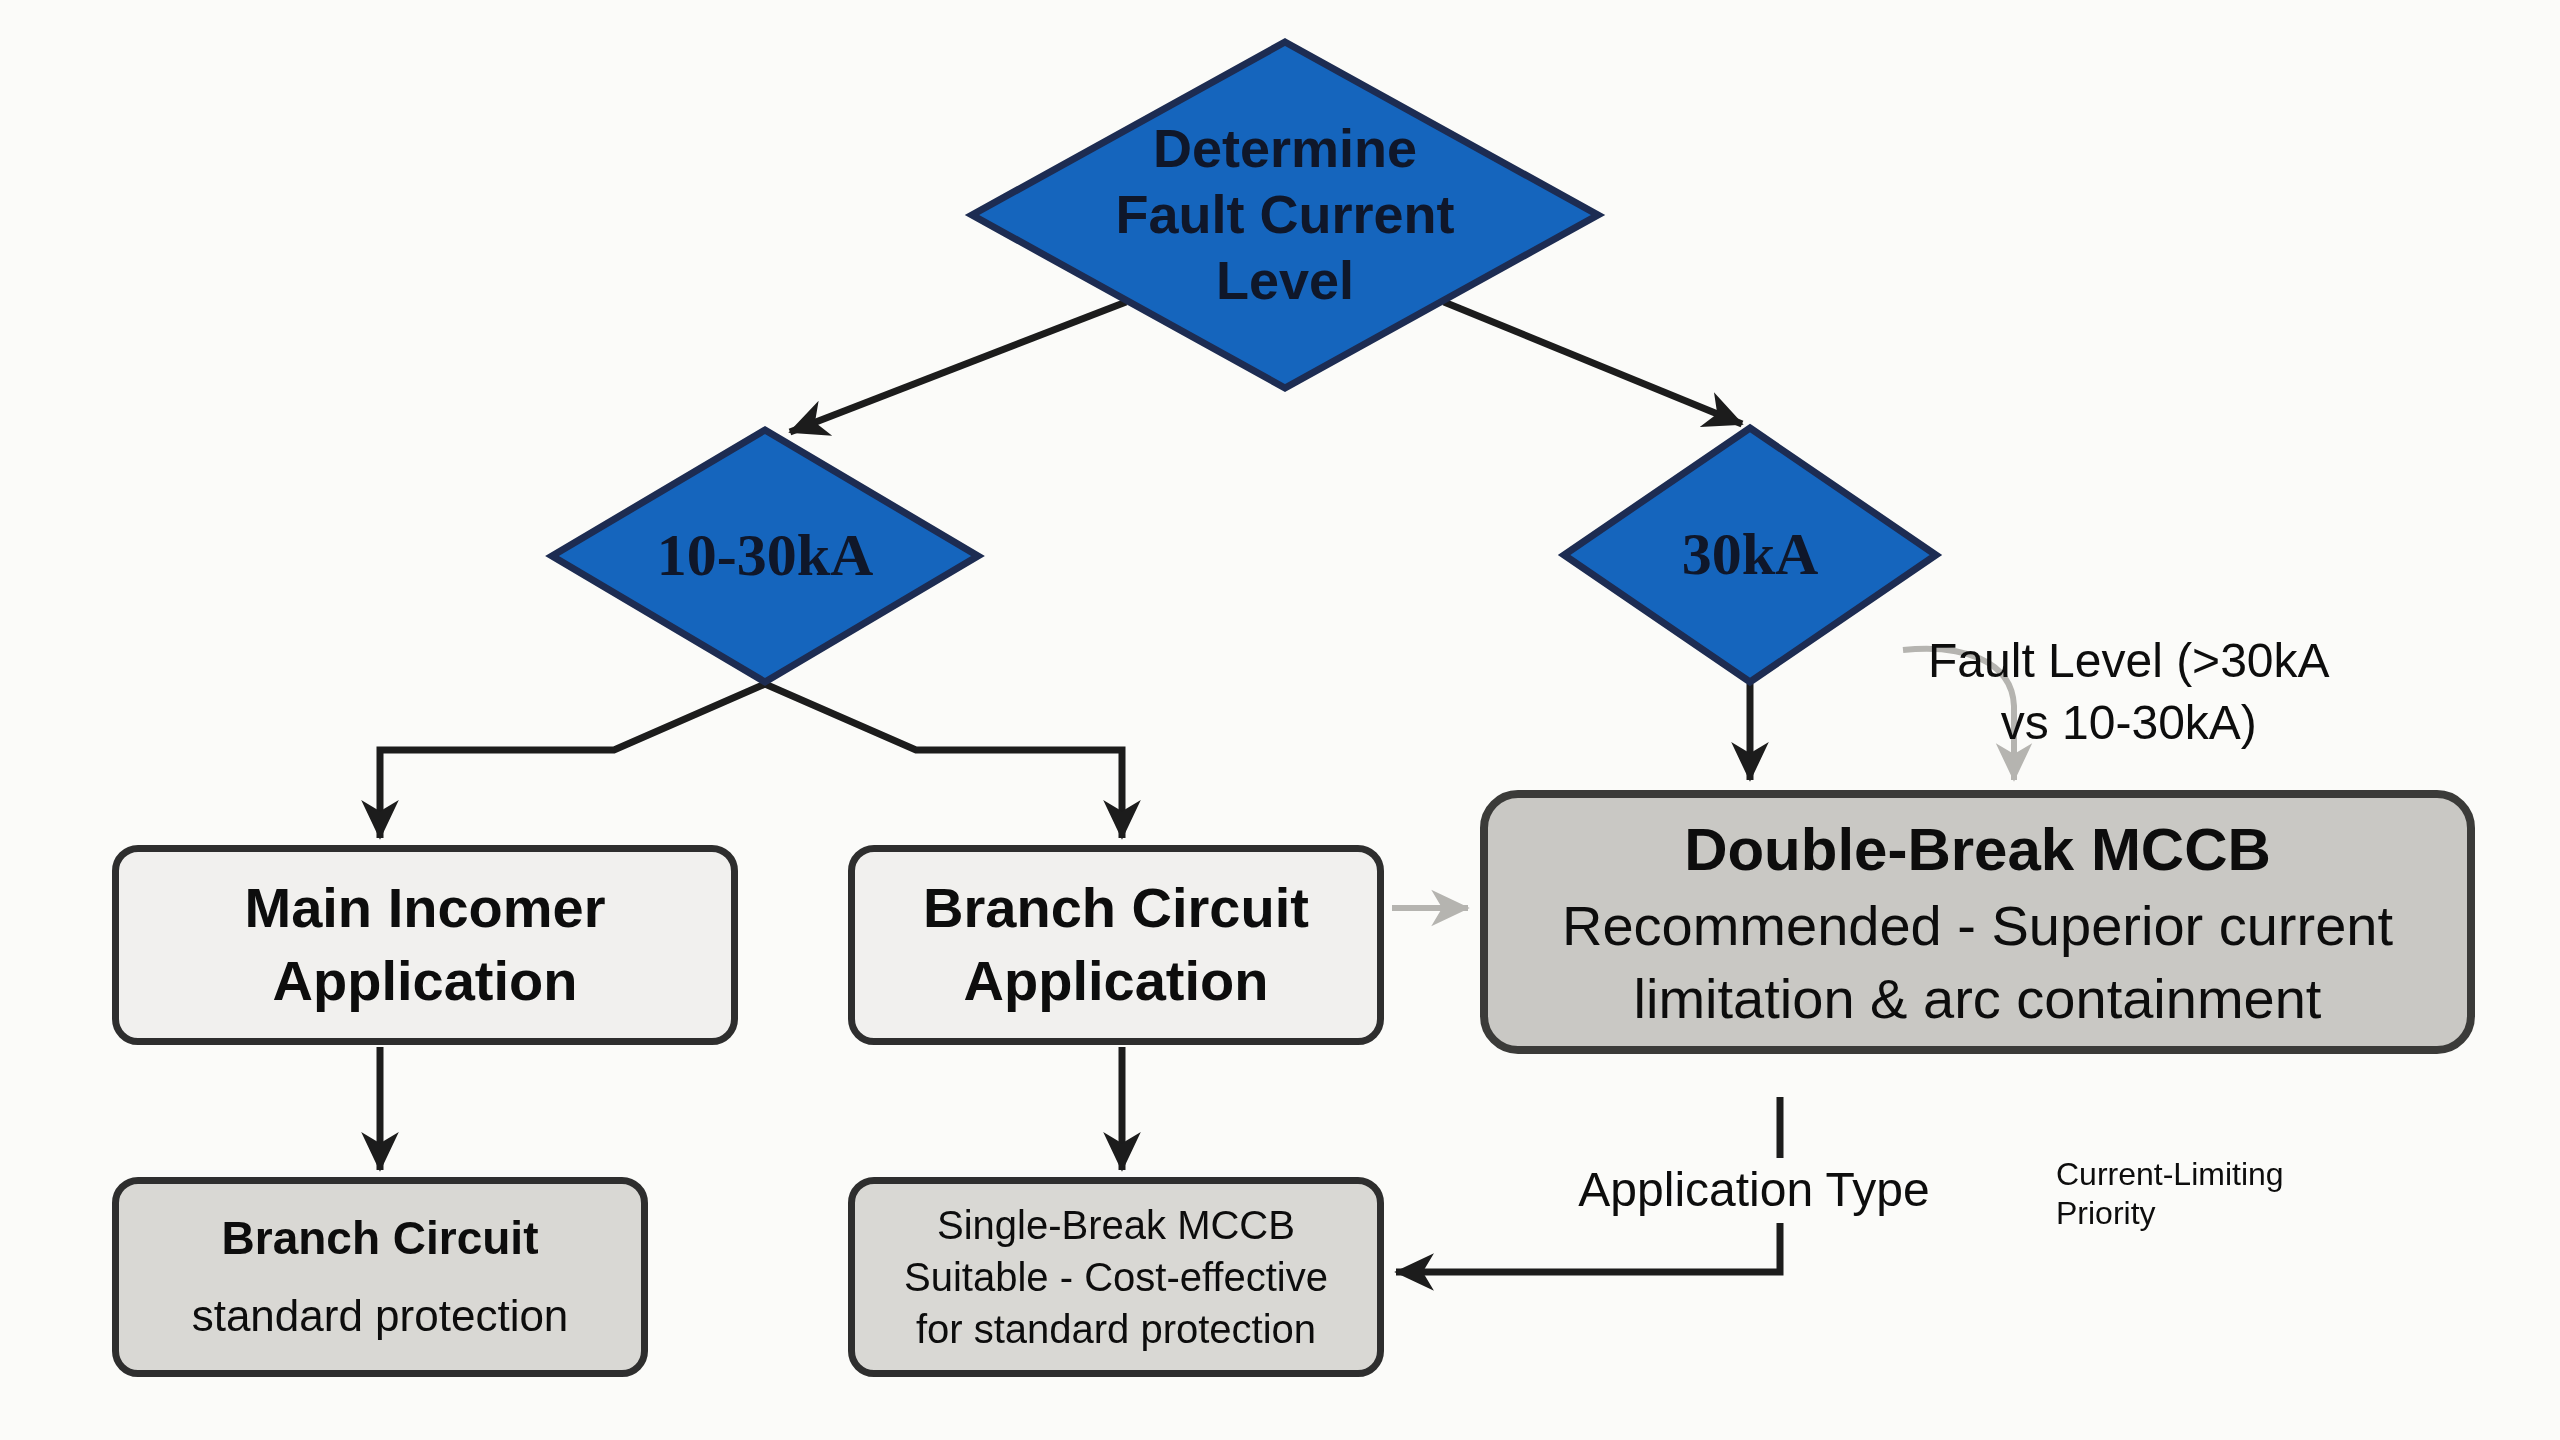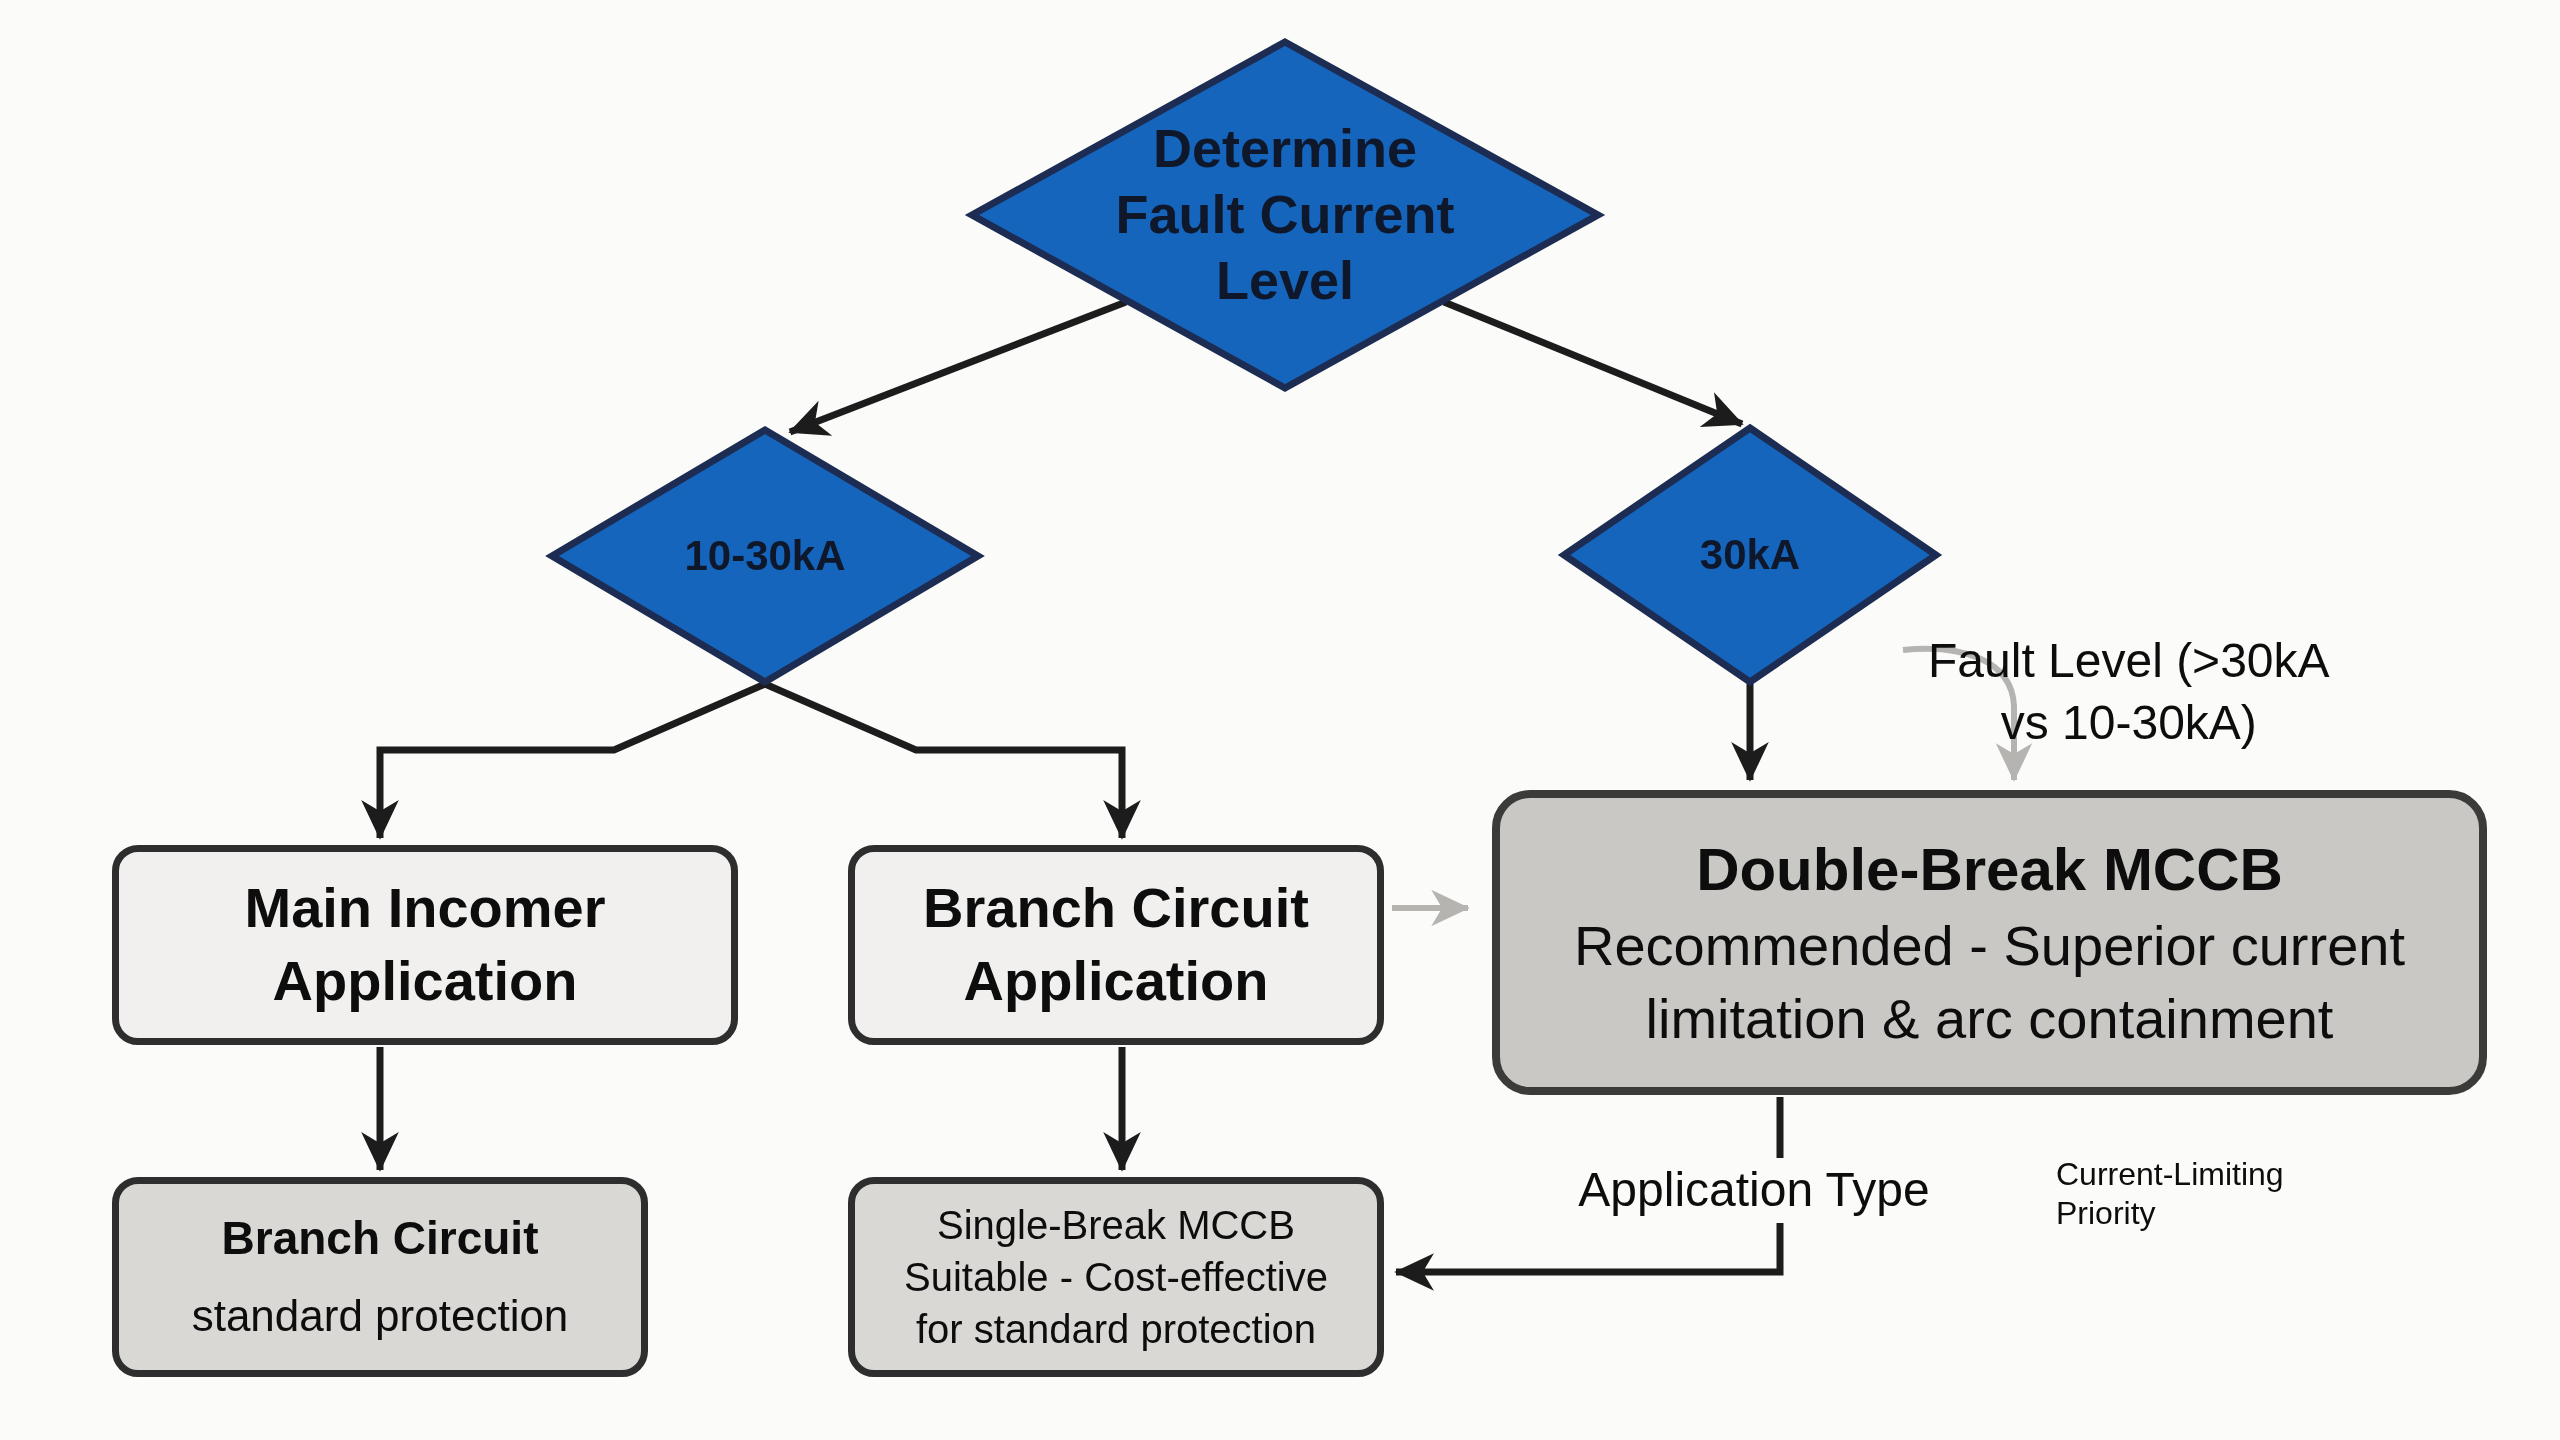--- a/index.html
+++ b/index.html
@@ -25,21 +25,21 @@
   .diamond{fill:var(--diamond_fill);stroke:var(--diamond_border);stroke-width:7;}
   .mhead-black{fill:var(--arrow_black);}
   .mhead-gray{fill:var(--arrow_gray);}
 
   .abs{position:absolute;}
   .diamond-label{
     transform:translate(-50%,-50%);
     color:#0f172a;font-weight:bold;text-align:center;line-height:1.22;width:max-content;
   }
   .dl-big{font-size:54px;}
-  .dl-small{font-size:42px;}
+  .dl-small{font-size:60px;font-family:Liberation Serif, serif;}
 
   .box{
     box-sizing:border-box;display:flex;flex-direction:column;align-items:center;justify-content:center;
     text-align:center;border:7px solid var(--box_border);border-radius:26px;
   }
   .box.light{background:var(--box_light);}
   .box.medium{background:var(--box_medium);}
   .box.dark{background:var(--box_dark);border-color:var(--box_border_dark);border-radius:38px;border-width:8px;}
   .line{white-space:nowrap;}
   .box-title-56{font-size:56px;font-weight:bold;line-height:1.3;}
@@ -102,21 +102,21 @@
   <div class="abs box light" style="left:112px;top:845px;width:626px;height:200px;">
     <div class="line box-title-56">Main Incomer</div>
     <div class="line box-title-56">Application</div>
   </div>
 
   <div class="abs box light" style="left:848px;top:845px;width:536px;height:200px;">
     <div class="line box-title-56">Branch Circuit</div>
     <div class="line box-title-56">Application</div>
   </div>
 
-  <div class="abs box dark" style="left:1480px;top:790px;width:995px;height:305px;margin-left:12px;">
+  <div class="abs box dark" style="left:1480px;top:790px;width:995px;height:264px;">
     <div class="line db-title">Double-Break MCCB</div>
     <div class="line db-body">Recommended - Superior current</div>
     <div class="line db-body">limitation &amp; arc containment</div>
   </div>
 
   <div class="abs box medium" style="left:112px;top:1177px;width:536px;height:200px;">
     <div class="line bs-title">Branch Circuit</div>
     <div class="line bs-sub">standard protection</div>
   </div>
 

